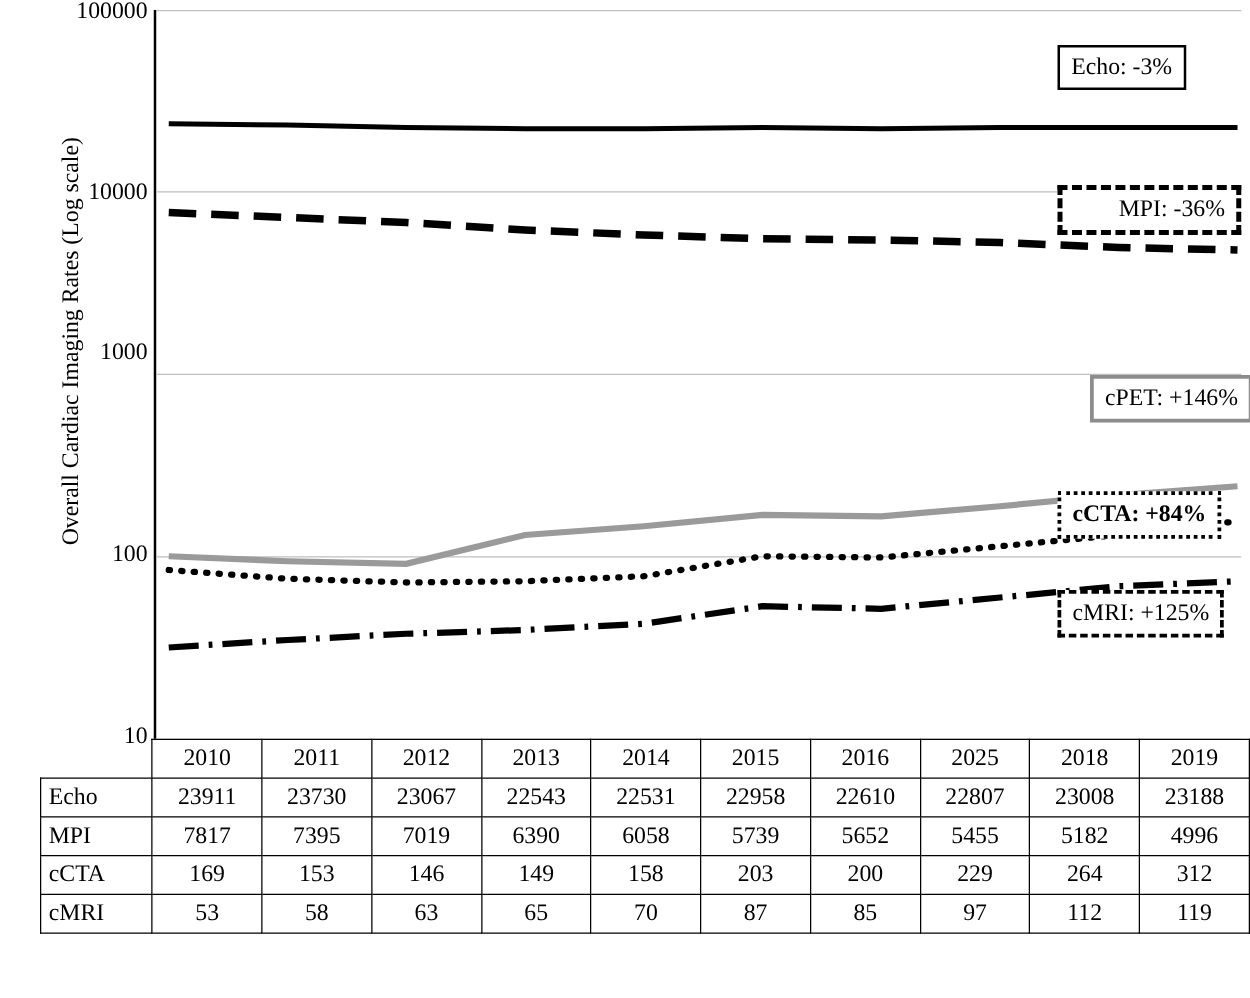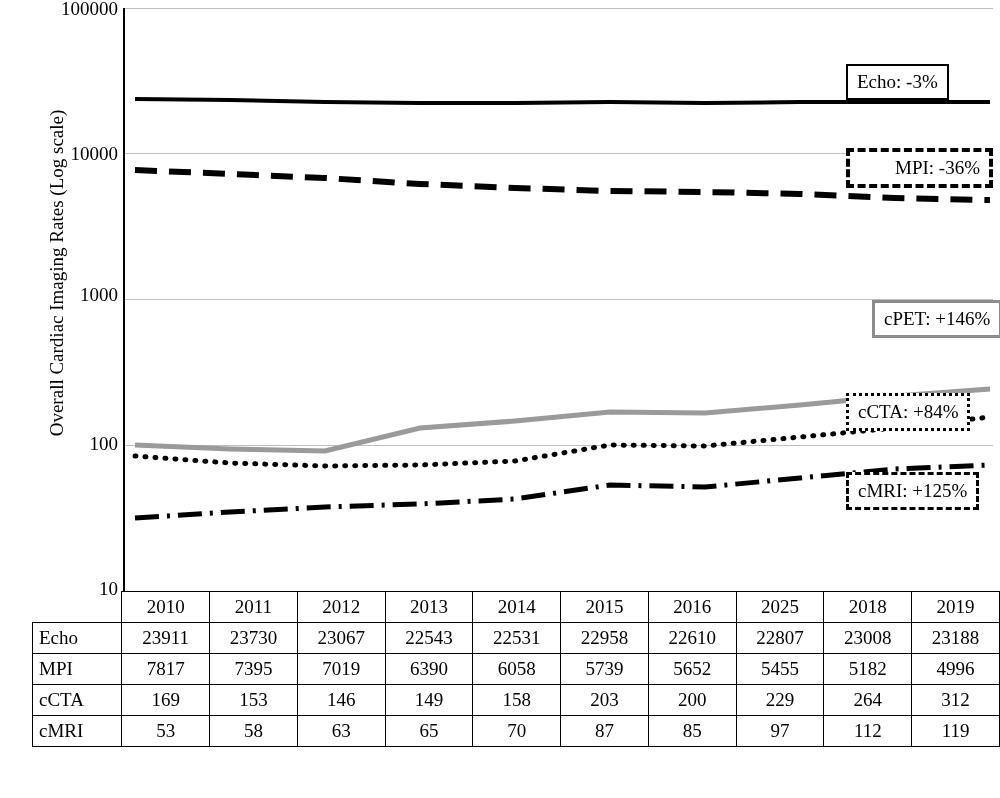--- a/index.html
+++ b/index.html
@@ -44,21 +44,21 @@
     position:absolute;
     background:#fff;
     font-size:19px;
     padding:5px 9px;
     white-space:nowrap;
     box-sizing:border-box;
   }
   .c-echo{border:2px solid #000;}
   .c-mpi{border:4px dashed #000;padding-left:45px;}
   .c-cpet{border:3px solid #8c8c8c;}
-  .c-ccta{border:3px dotted #000;}
+  .c-ccta{border:3px dotted #000;font-weight:bold;}
   .c-cmri{border:3px dashed #000;}
 
   
   table.data{
     position:absolute;
     left:32px; top:591px;
     border-collapse:collapse;
     font-size:19px;
     padding-left:32px;
   }
@@ -78,21 +78,21 @@
 </style>
 </head>
 <body>
 
 <div id="root">
 
   <div class="ylabel">Overall Cardiac Imaging Rates (Log scale)</div>
 
   <div class="ytick-lbl" style="left:8px;top:-2px;">100000</div>
   <div class="ytick-lbl" style="left:8px;top:143px;">10000</div>
-  <div class="ytick-lbl" style="left:8px;top:284px;">1000</div>
+  <div class="ytick-lbl" style="left:8px;top:271px;">1000</div>
   <div class="ytick-lbl" style="left:8px;top:433px;">100</div>
   <div class="ytick-lbl" style="left:8px;top:578px;">10</div>
 
   <div class="plot">
     <div class="gridline" style="top:0px;"></div>
     <div class="gridline" style="top:145px;"></div>
     <div class="gridline" style="top:291px;"></div>
     <div class="gridline" style="top:437px;"></div>
     <div class="gridline" style="top:583px;"></div>
 
@@ -103,21 +103,21 @@
       <polyline fill="none" stroke="#000" stroke-width="6" stroke-dasharray="22,12" points="10,162 105,166 200,170 295,176 390,180 485,183 580,184 675,186 770,190 865,192"></polyline>
 
       <polyline fill="none" stroke="#9a9a9a" stroke-width="5" points="10,437 105,441 200,443 295,420 390,413 485,404 580,405 675,397 770,388 865,381"></polyline>
 
       <polyline fill="none" stroke="#000" stroke-width="5" stroke-linecap="round" stroke-dasharray="1,9" points="10,448 105,455 200,458 295,457 390,453 485,437 580,438 675,429 770,420 865,409"></polyline>
 
       <polyline fill="none" stroke="#000" stroke-width="5" stroke-dasharray="24,8,3,8" points="10,510 105,504 200,499 295,496 390,491 485,477 580,479 675,470 770,461 865,457"></polyline>
     </svg>
   </div>
 
-  <div class="callout c-echo" style="left:846px;top:64px;">Echo: -3%</div>
+  <div class="callout c-echo" style="left:846px;top:36px;">Echo: -3%</div>
   <div class="callout c-mpi" style="left:846px;top:148px;">MPI: -36%</div>
   <div class="callout c-cpet" style="left:872px;top:300px;">cPET: +146%</div>
   <div class="callout c-ccta" style="left:846px;top:393px;">cCTA: +84%</div>
   <div class="callout c-cmri" style="left:846px;top:472px;">cMRI: +125%</div>
 
   <table class="data">
     <tbody>
       <tr>
         <td class="corner"></td>
         <td class="yearhdr">2010</td>

